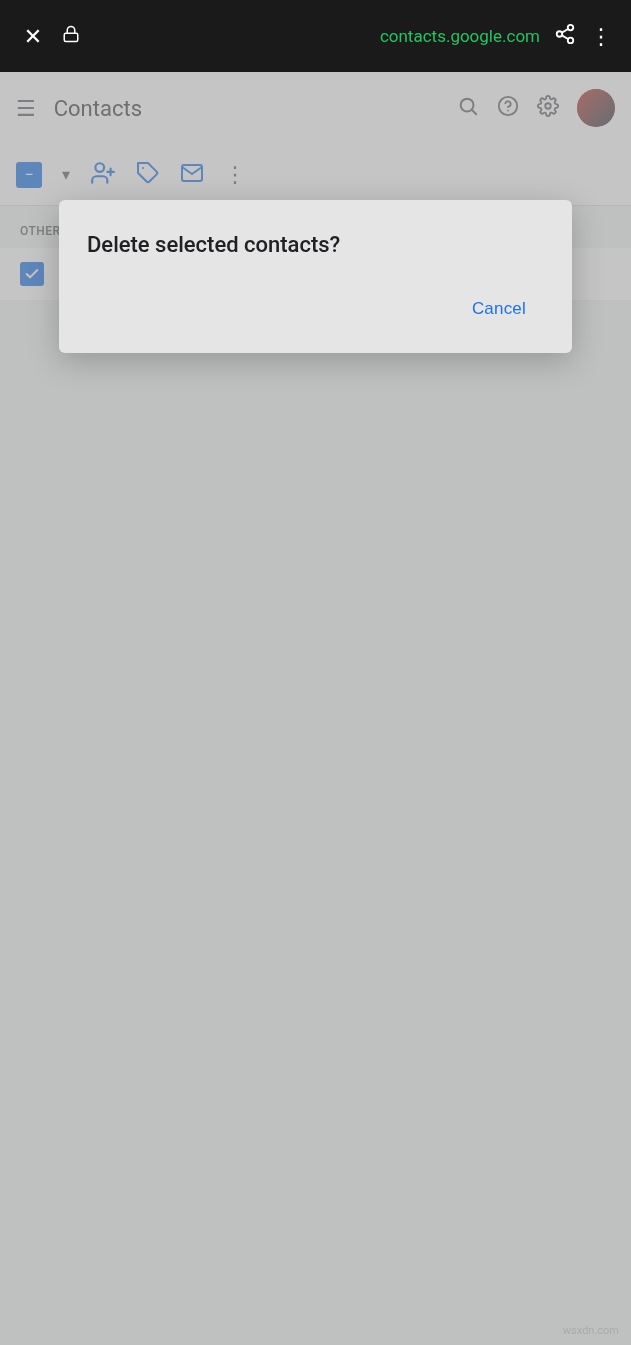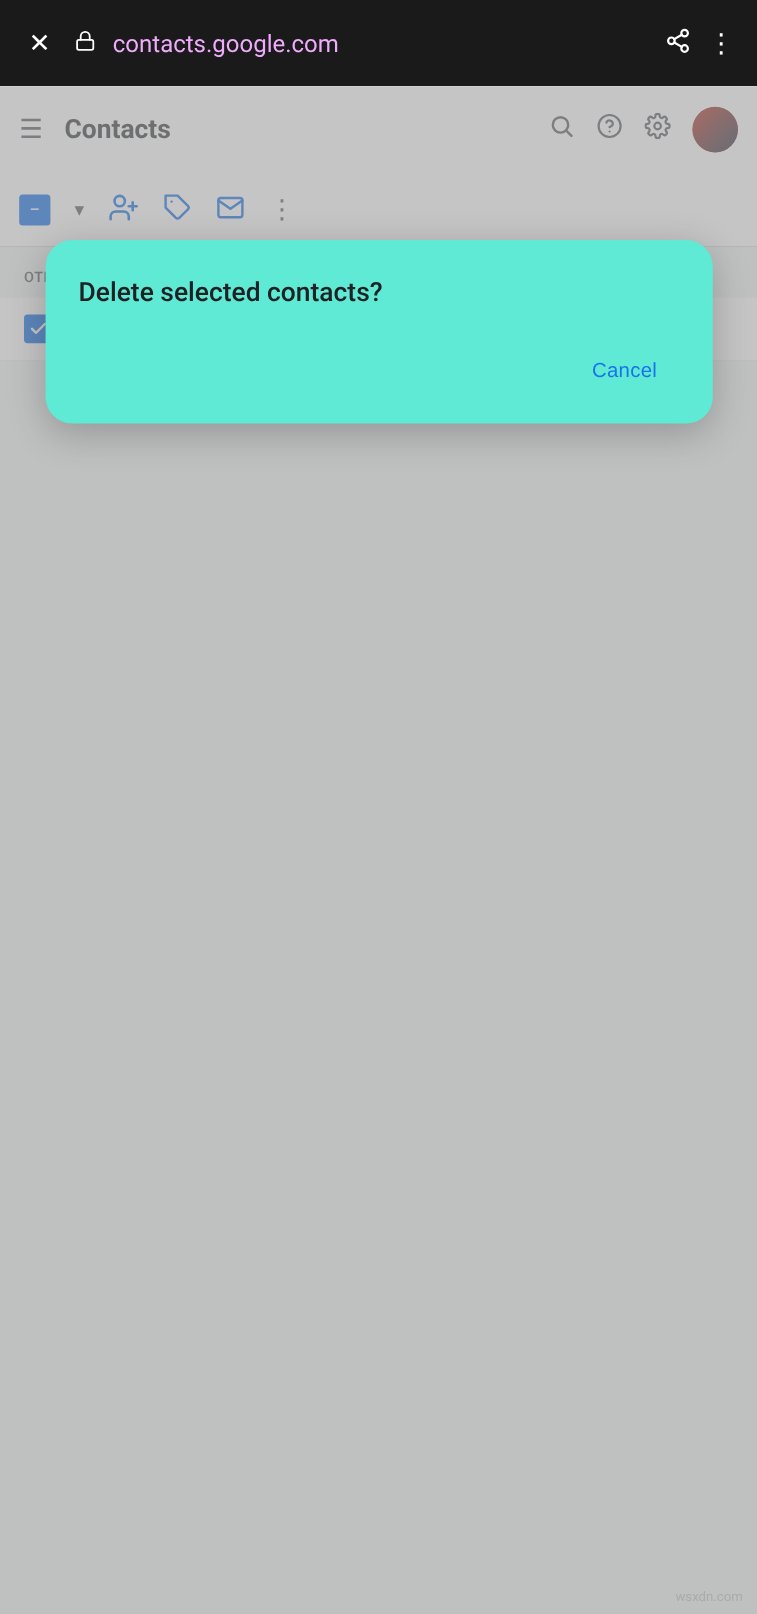--- a/index.html
+++ b/index.html
@@ -25,23 +25,24 @@
       color: #fff;
       font-size: 22px;
       width: 30px;
       text-align: center;
     }
     .browser-lock-icon {
       color: #fff;
       font-size: 18px;
     }
     .browser-url {
-      color: #f0abfc;
-      font-size: 20px;
+      color: #22c55e;
+      font-size: 17px;
       flex: 1;
+      text-align: right;
     }
     .browser-share-icon {
       color: #fff;
       font-size: 20px;
       margin-left: auto;
     }
     .browser-menu-icon {
       color: #fff;
       font-size: 22px;
       letter-spacing: 1px;
@@ -78,21 +79,21 @@
       padding: 0 16px;
       gap: 18px;
     }
     .hamburger-icon {
       color: #5f6368;
       font-size: 22px;
     }
     .app-title {
       font-size: 22px;
       color: #3c4043;
-      font-weight: 700;
+      font-weight: 400;
       flex: 1;
     }
     .search-icon {
       color: #5f6368;
       font-size: 22px;
     }
     .help-icon {
       color: #5f6368;
       font-size: 22px;
     }
@@ -207,24 +208,24 @@
       right: 0;
       bottom: 0;
       z-index: 2;
       display: flex;
       align-items: flex-start;
       justify-content: center;
       padding-top: 200px;
     }
 
     .dialog {
-      background: #5eead4;
-      border-radius: 22px;
+      background: #e5e5e5;
+      border-radius: 6px;
       padding: 32px 28px 24px 28px;
-      width: 556px;
+      width: 513px;
       box-shadow: 0 8px 32px rgba(0,0,0,0.22);
     }
 
     .dialog-title {
       font-size: 22px;
       font-weight: 500;
       color: #202124;
       margin-bottom: 32px;
     }
 

